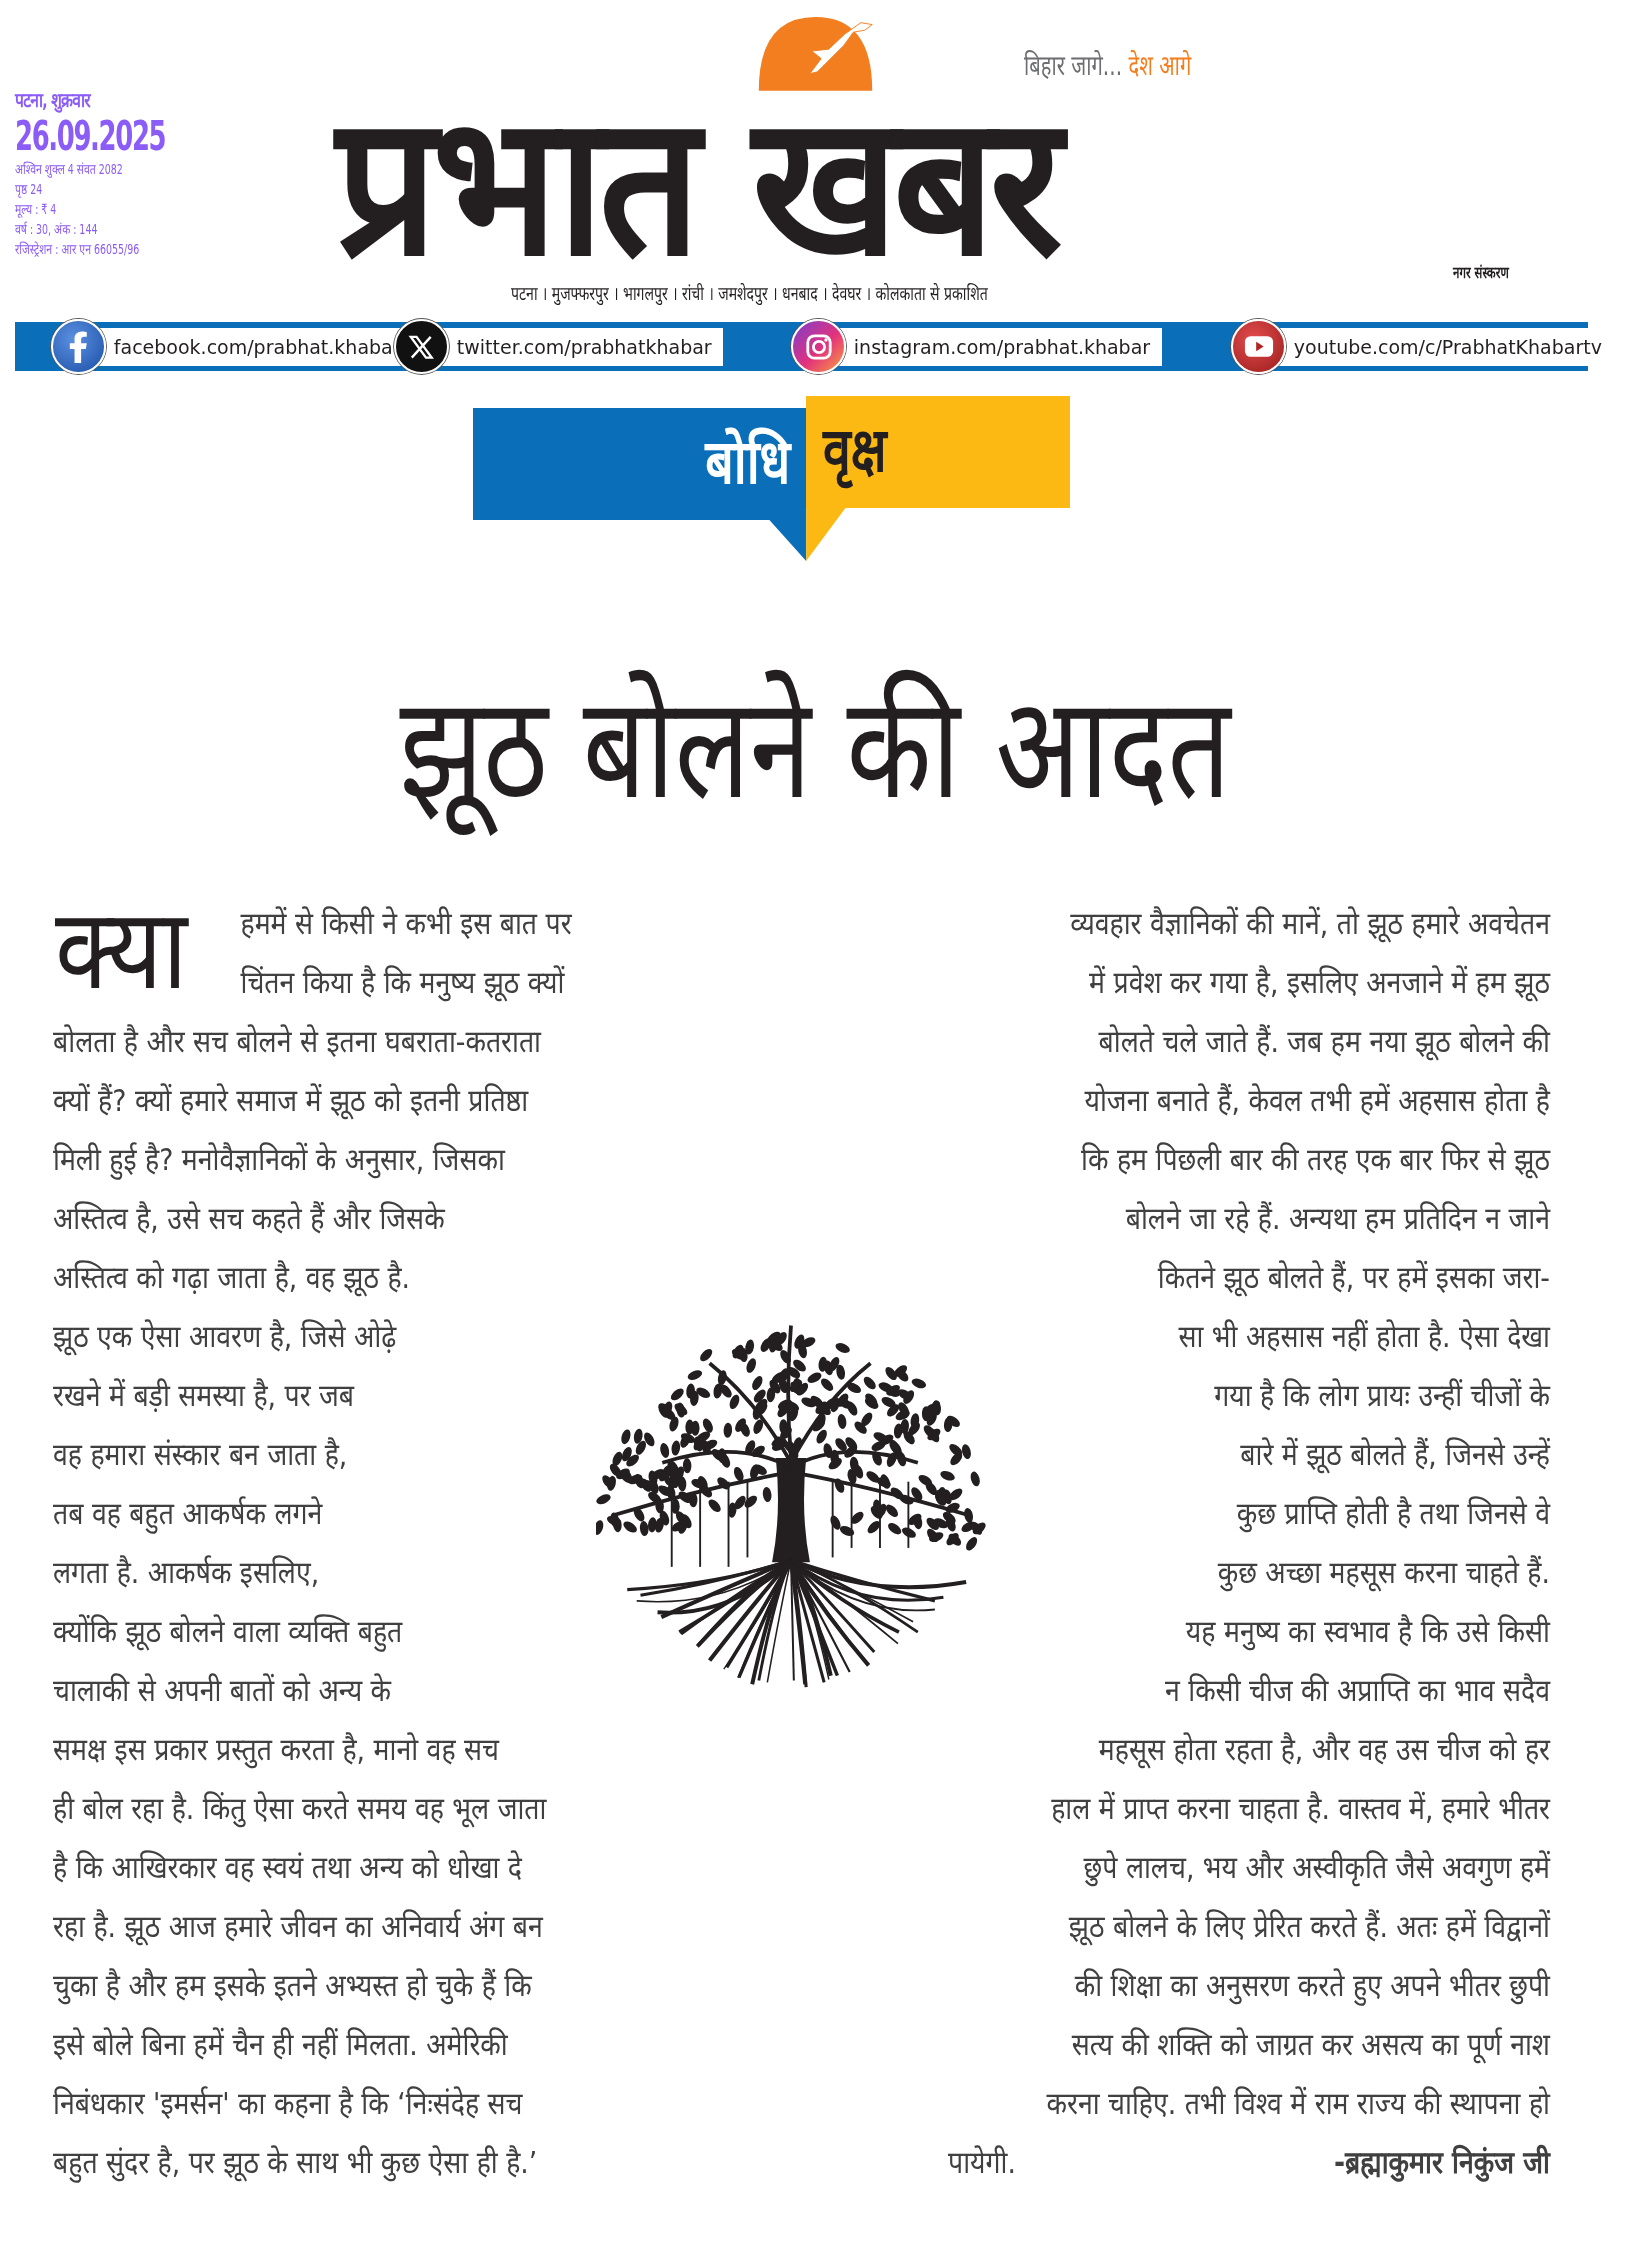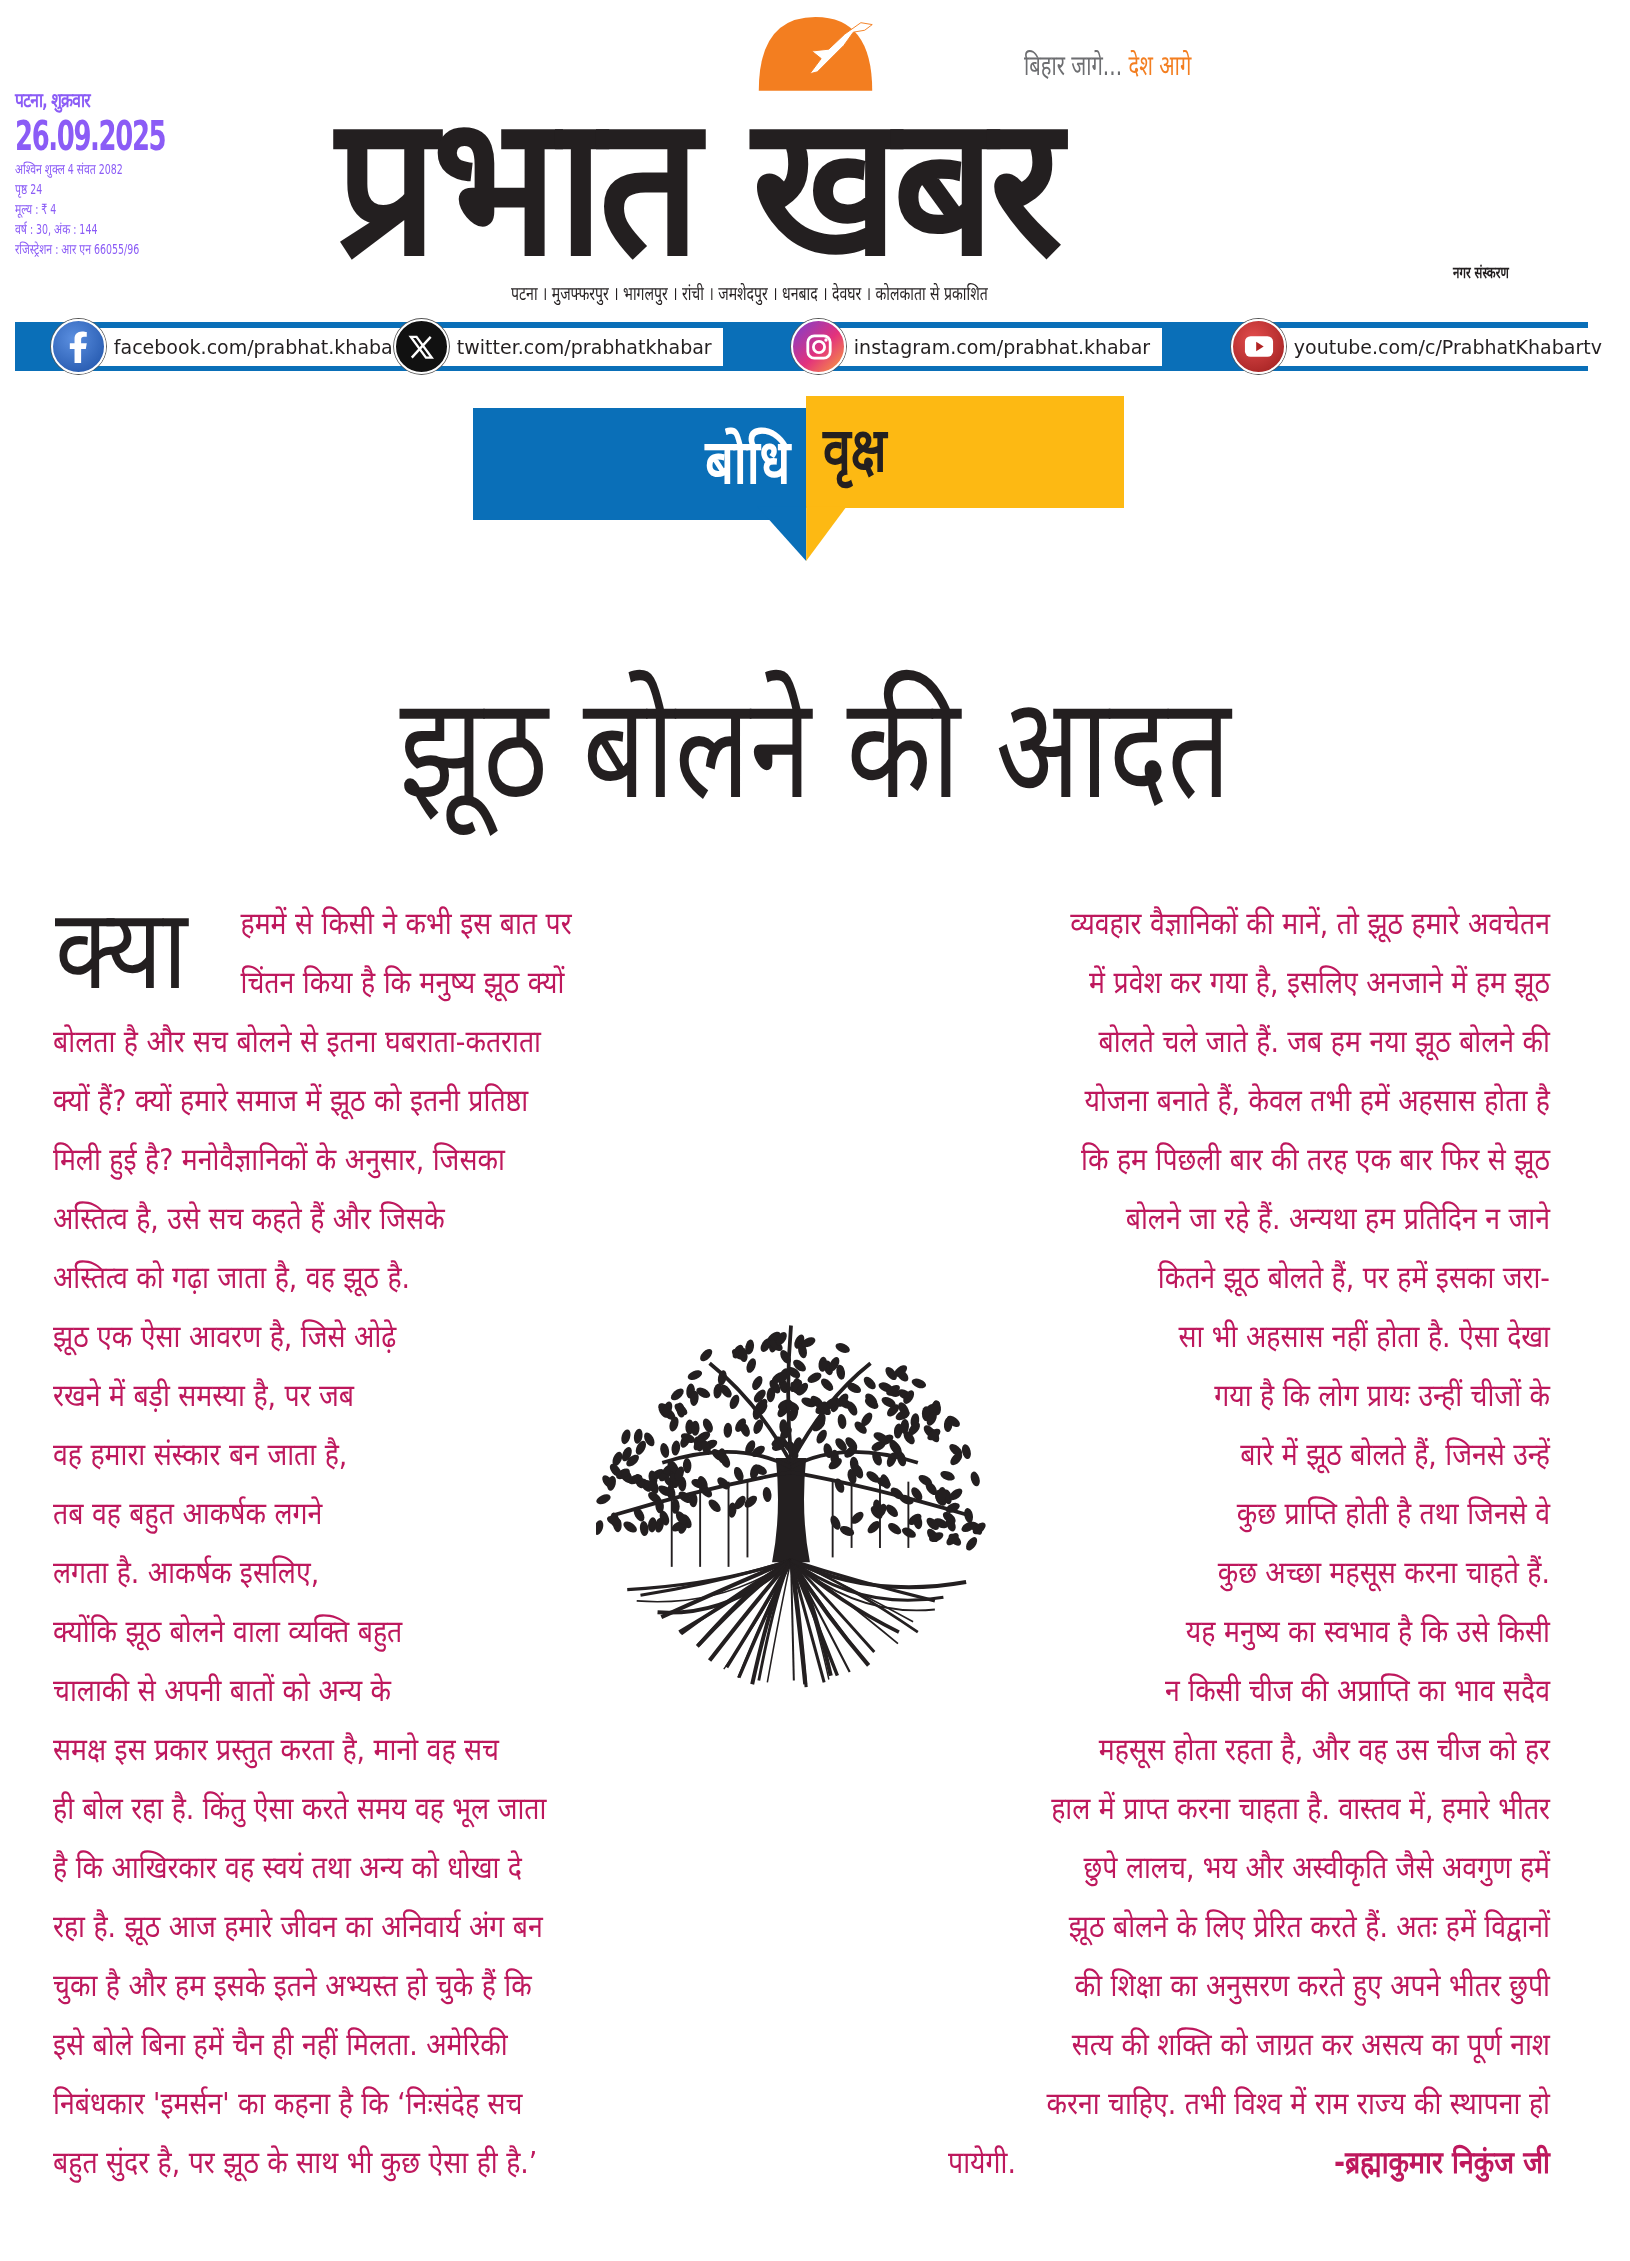--- a/index.html
+++ b/index.html
@@ -26,29 +26,29 @@
   .social .ic { width:55px; height:55px; border-radius:50%; border:2.8px solid #fff; box-sizing:border-box; display:flex; align-items:center; justify-content:center; position:relative; z-index:2; box-shadow:0 0 0 0.9px #555; }
   .social .pill { background:#fff; height:38px; margin-left:-13.2px; padding:0 11.4px 0 21px; display:flex; align-items:center; font-size:19px; color:#231f20; white-space:nowrap; z-index:1; }
   .ic-fb { background:radial-gradient(circle at 40% 35%, #5b8fe0, #1b4fa5); }
   .ic-x { background:#111; }
   .ic-ig { background:linear-gradient(135deg,#7b3fd0,#e3327c 55%,#f9a13b); }
   .ic-yt { background:radial-gradient(circle at 40% 35%, #e24c4c, #9b1c1c); }
 
   
   .banner { left:473px; top:396px; width:649px; height:151px; }
   .banner .blue { position:absolute; left:0; top:0; width:333px; height:112px; background:#0a6fb8;margin-top:12px; }
-  .banner .yellow { position:absolute; left:333px; top:0; width:318px; height:112px; background:#fdb913; }
+  .banner .yellow { position:absolute; left:333px; top:0; width:264px; height:112px; background:#fdb913; }
   .banner .w1 { position:absolute; right:0; top:5.7px; padding-right:19px; font-size:61px; font-weight:bold; line-height:95px; color:#fff; transform:scaleX(.82); transform-origin:right; white-space:nowrap; }
   .banner .w2 { position:absolute; left:17px; top:5.7px; font-size:61px; font-weight:bold; line-height:95px; color:#231f20; transform:scaleX(.82); transform-origin:left; white-space:nowrap; }
 
   
   .headline { left:284px; top:653px; width:1050px; text-align:center; font-size:142px; line-height:189px; color:#231f20; white-space:nowrap; transform:scaleX(.78); transform-origin:center; }
 
   
-  .col { font-family:"DejaVu Sans", sans-serif; font-size:31px; line-height:59px; color:#be185d; white-space:nowrap; }
+  .col { font-family:"DejaVu Sans", sans-serif; font-size:31px; line-height:59px; color:#404040; white-space:nowrap; }
   .col .ln { display:block; height:59px; transform:scaleX(.86); }
   .col-left { left:53px; top:894px; width:700px; }
   .col-left .ln { transform-origin:left; text-align:left; }
   .col-right { left:850px; top:894px; width:700px; }
   .col-right .ln { transform-origin:right; text-align:right; }
   .dropcap { left:55px; top:890px; font-size:112px; line-height:118px; color:#231f20; white-space:nowrap; transform:scaleX(.86); transform-origin:left; }
   .author { font-weight:bold; }
 
   .tree { left:596px; top:1297px; width:390px; height:393px; }
 </style>

